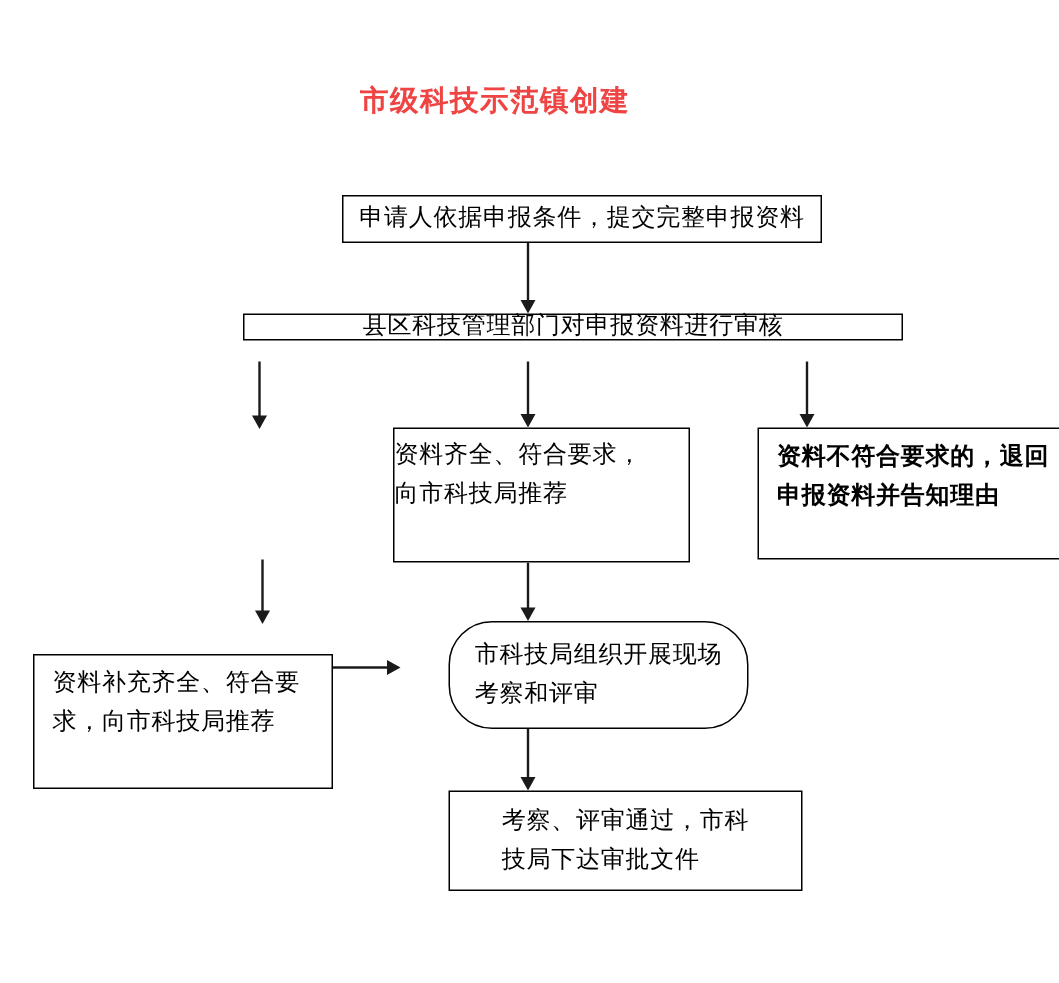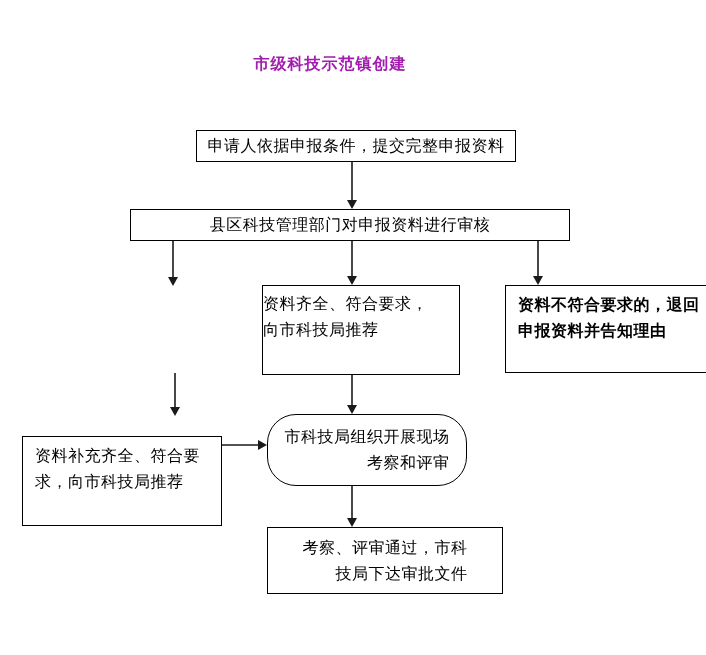--- a/index.html
+++ b/index.html
@@ -16,24 +16,24 @@
     color: #000000;
     overflow: hidden;
   }
   .title {
     position: absolute;
     left: 0;
     top: 54px;
     width: 660px;
     margin: 0;
     text-align: center;
-    font-size: 16px;
+    font-size: 19px;
     font-weight: 700;
     letter-spacing: 1px;
-    color: #a21caf;
+    color: #ef4444;
   }
   .arrows {
     position: absolute;
     left: 0;
     top: 0;
     width: 706px;
     height: 655px;
     pointer-events: none;
   }
   .arrows line {
@@ -52,32 +52,33 @@
     font-size: 16px;
     line-height: 26px;
     letter-spacing: 0.5px;
     white-space: pre;
     color: #000000;
   }
   .v-center {
     display: flex;
     align-items: center;
     justify-content: center;
-    text-align: right;
+    text-align: left;
+    margin-left: 32px;
   }
   .top-left {
     padding: 6px 8px 0 12px;
     text-align: left;
   }
   .top-center {
     padding-top: 5px;
     text-align: left;
   }
   .n-submit       { left: 196px; top: 130px; width: 320px; height: 32px; }
-  .n-review       { left: 130px; top: 209px; width: 440px; height: 32px; }
+  .n-review       { left: 130px; top: 209px; width: 440px; height: 18px; }
   .n-incomplete   { left: 23px;  top: 286px; width: 207px; height: 87px; }
   .n-complete     { left: 262px; top: 285px; width: 198px; height: 90px; }
   .n-rejected     { left: 505px; top: 285px; width: 218px; height: 88px; font-weight: bold; }
   .n-supplemented { left: 22px;  top: 416px; width: 200px; height: 90px; margin-top: 20px; }
   .n-inspection   { left: 267px; top: 414px; width: 200px; height: 72px; border-radius: 29px; }
   .n-approval     { left: 267px; top: 527px; width: 236px; height: 67px; }
 </style>
 </head>
 <body>
 

